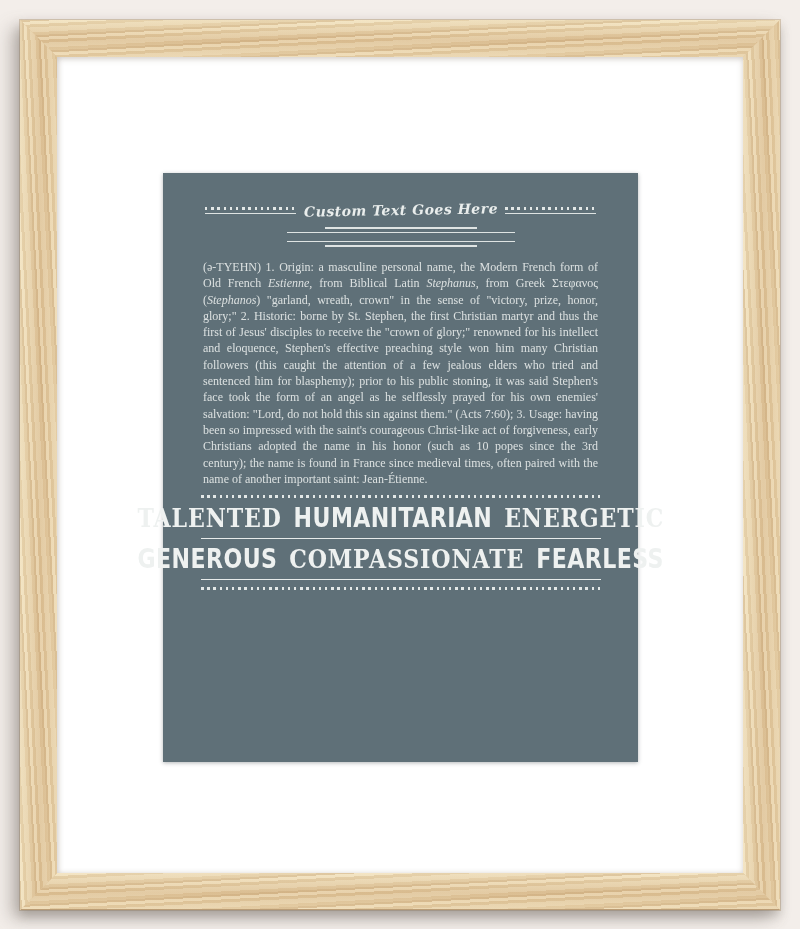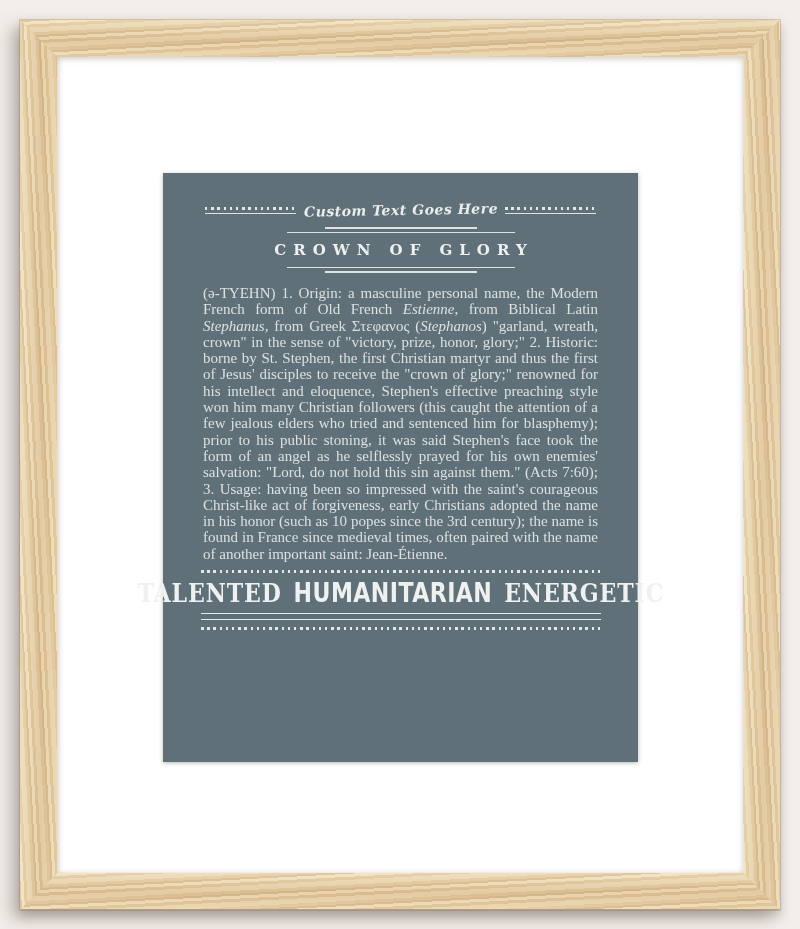--- a/index.html
+++ b/index.html
@@ -118,21 +118,21 @@
     letter-spacing: 7px; text-indent: 7px;
     color: #eef1f0; white-space: nowrap;
   }
 
   
   .definition {
     margin-top: 12px;
     width: 100%; box-sizing: border-box;
     padding: 0 40px;
     font-family: "Liberation Serif", serif;
-    font-size: 15px; line-height: 16.3px;
+    font-size: 12px; line-height: 16.3px;
     text-align: justify;
     color: #dce1e1;
   }
   .definition .it { font-style: italic; }
 
   
   .dots-row {
     width: 400px; height: 3px; margin-top: 8px;
     background-image: repeating-linear-gradient(90deg, #e3e8e7 0 2.5px, transparent 2.5px 6.2px);
   }
@@ -168,34 +168,36 @@
           <div class="orn-line"></div>
         </div>
       </div>
 
 
       <div class="divider a">
         <div class="short"></div>
         <div class="long"></div>
       </div>
 
-      <div class="meaning">CROWN OF GLORY</div>
 
       <div class="divider b">
         <div class="long"></div>
         <div class="short"></div>
       </div>
 
       <div class="definition"><span>(ə-TYEHN)  1. Origin:  a masculine personal name, the Modern French form of Old French </span><span class="it">Estienne</span><span>, from Biblical Latin </span><span class="it">Stephanus</span><span>, from Greek Στεφανος (</span><span class="it">Stephanos</span><span>) "garland, wreath, crown" in the sense of "victory, prize, honor, glory;"  2. Historic:  borne by St. Stephen, the first Christian martyr and thus the first of Jesus' disciples to receive the "crown of glory;" renowned for his intellect and eloquence, Stephen's effective preaching style won him many Christian followers (this caught the attention of a few jealous elders who tried and sentenced him for blasphemy); prior to his public stoning, it was said Stephen's face took the form of an angel as he selflessly prayed for his own enemies' salvation: "Lord, do not hold this sin against them." (Acts 7:60); 3. Usage:  having been so impressed with the saint's courageous Christ-like act of forgiveness, early Christians adopted the name in his honor (such as 10 popes since the 3rd century); the name is found in France since medieval times, often paired with the name of another important saint: Jean-Étienne.</span></div>
 
       <div class="dots-row top"></div>
 
       <div class="trait-row">
         <span class="trait-scale"><span class="trait serif">TALENTED</span><span class="trait sans">HUMANITARIAN</span><span class="trait serif">ENERGETIC</span></span>
       </div>
       <div class="trait-sep"></div>
+      <div class="trait-row">
+        <span class="trait-scale"><span class="trait sans">GENEROUS</span><span class="trait serif">COMPASSIONATE</span><span class="trait sans">FEARLESS</span></span>
+      </div>
       <div class="trait-sep"></div>
 
       <div class="dots-row bottom"></div>
 
     </div>
   </div>
 </div>
 
 </body></html>

